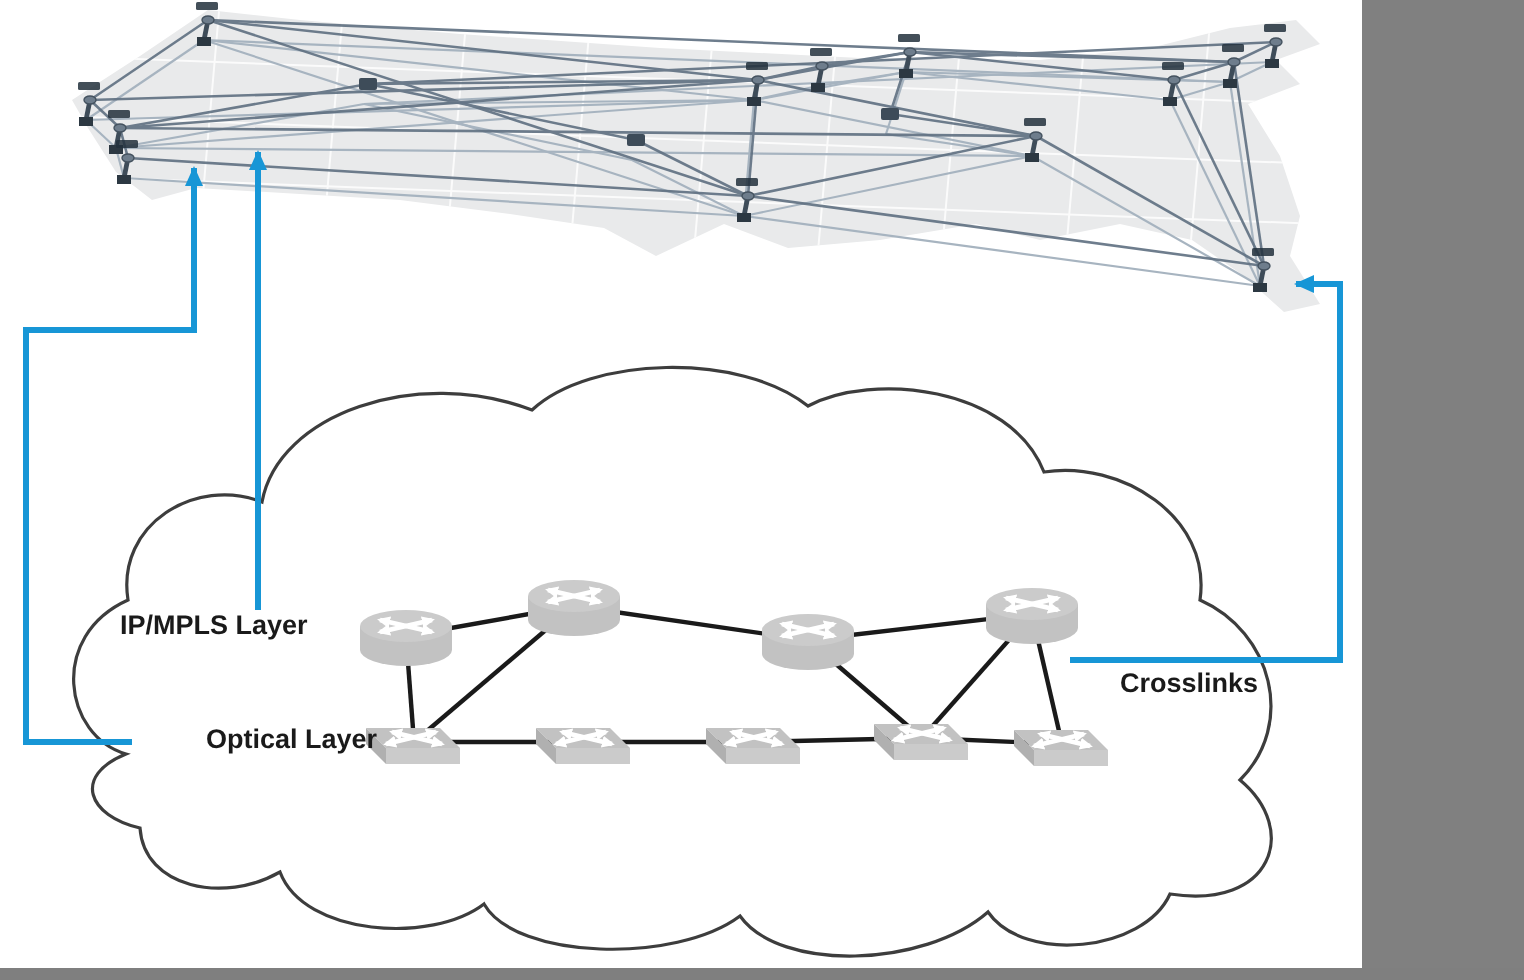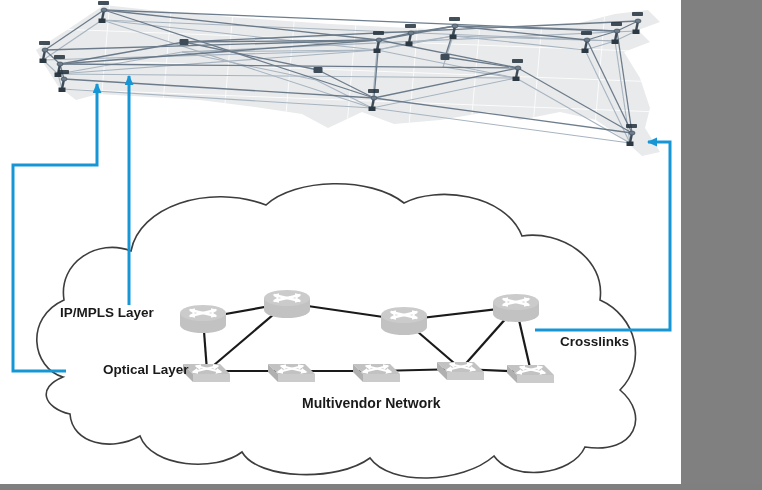--- a/index.html
+++ b/index.html
@@ -276,17 +276,16 @@
         <line x1="-13" y1="-2" x2="13" y2="-8" stroke="#ffffff" stroke-width="2.4" marker-start="url(#warrow)" marker-end="url(#warrow)"></line>
       </g>
       <polyline points="66,371 13,371 13,165 97,165 97,84" fill="none" stroke="#1796d6" stroke-width="3" marker-end="url(#barrow)"></polyline>
       <polyline points="129,305 129,76" fill="none" stroke="#1796d6" stroke-width="3" marker-end="url(#barrow)"></polyline>
       <polyline points="535,330 670,330 670,142 648,142" fill="none" stroke="#1796d6" stroke-width="3" marker-end="url(#barrow)"></polyline>
     </svg>
 
   <div class="lbl" id="lbl-ip">IP/MPLS Layer</div>
   <div class="lbl" id="lbl-opt">Optical Layer</div>
   <div class="lbl" id="lbl-cross">Crosslinks</div>
-  <div class="lbl" id="lbl-multi">Multivendor Network</div>
 
   <div class="right-panel"></div>
   <div class="bottom-strip"></div>
 </div>
 
 </body></html>

